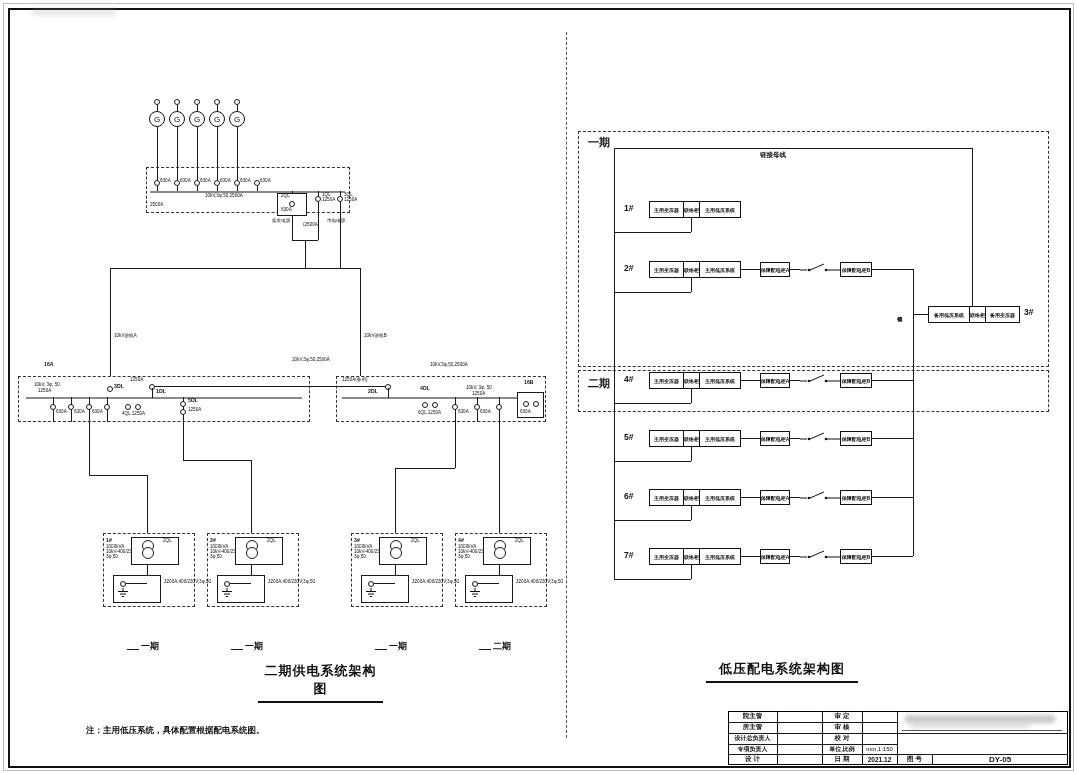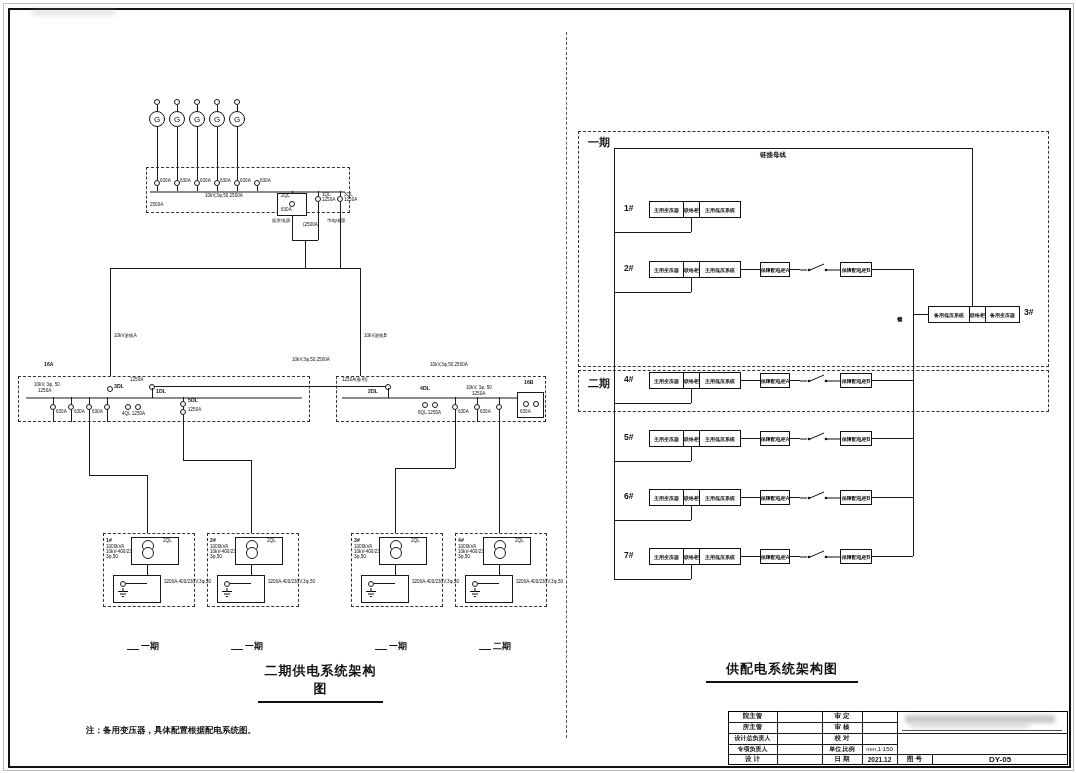--- a/index.html
+++ b/index.html
@@ -285,21 +285,21 @@
         <line x1="1" y1="3.5" x2="11" y2="3.5"></line>
         <line x1="3" y1="6" x2="9" y2="6"></line>
         <line x1="5" y1="8.5" x2="7" y2="8.5"></line>
       </g>
     </svg>
   <div class="tx t4" style="left:516px;top:580px;width:30px;white-space:normal">3200A,400/230V,3φ,50</div>
   <div class="h" style="left:479px;top:649px;width:12px"></div>
   <div class="tx t9" style="left:493px;top:642px">二期</div>
 
   <div class="title" style="left:258px;top:662px;width:125px">二期供电系统架构图</div>
-  <div class="tx t8" style="left:86px;top:726px">注：备用变压器，具体配置根据配电系统图。</div>
+  <div class="tx t8" style="left:86px;top:726px">注：主用低压系统，具体配置根据配电系统图。</div>
 
   <div class="db" style="left:578px;top:131px;width:471px;height:236px"></div>
   <div class="tx" style="left:588px;top:137px;font-size:11px;font-weight:bold">一期</div>
   <div class="db" style="left:578px;top:370px;width:471px;height:42px"></div>
   <div class="tx" style="left:588px;top:378px;font-size:11px;font-weight:bold">二期</div>
 
   <div class="h" style="left:614px;top:148px;width:358px"></div>
   <div class="v" style="left:614px;top:148px;height:431px"></div>
   <div class="v" style="left:972px;top:148px;height:158px"></div>
   <div class="v" style="left:913px;top:269px;height:287px"></div>
@@ -417,21 +417,21 @@
         <line x1="27" y1="8" x2="40" y2="8"></line>
       </g>
       <circle cx="9" cy="8" r="1.3" fill="#111"></circle>
       <circle cx="26" cy="8" r="1.3" fill="#111"></circle>
     </svg>
   <div class="bx" style="left:840px;top:549px;width:32px;height:15px">保障配电柜B</div>
   <div class="h" style="left:872px;top:556px;width:41px"></div>
   <div class="v" style="left:691px;top:565px;height:14px"></div>
   <div class="h" style="left:614px;top:579px;width:77px"></div>
 
-  <div class="title" style="left:706px;top:660px;width:152px">供配电系统架构图</div>
+  <div class="title" style="left:706px;top:660px;width:152px">低压配电系统架构图</div>
 
   <div class="a" style="left:728px;top:711px;width:340px;height:54px;border:1.5px solid #000;box-sizing:border-box;background:#fff"></div>
   <div class="v" style="left:777px;top:711px;height:54px"></div>
   <div class="v" style="left:822px;top:711px;height:54px"></div>
   <div class="v" style="left:862px;top:711px;height:54px"></div>
   <div class="v" style="left:897px;top:711px;height:54px"></div>
   <div class="h" style="left:728px;top:722px;width:169px"></div>
   <div class="h" style="left:728px;top:733px;width:169px"></div>
   <div class="h" style="left:728px;top:744px;width:169px"></div>
   <div class="h" style="left:728px;top:754px;width:340px"></div>

